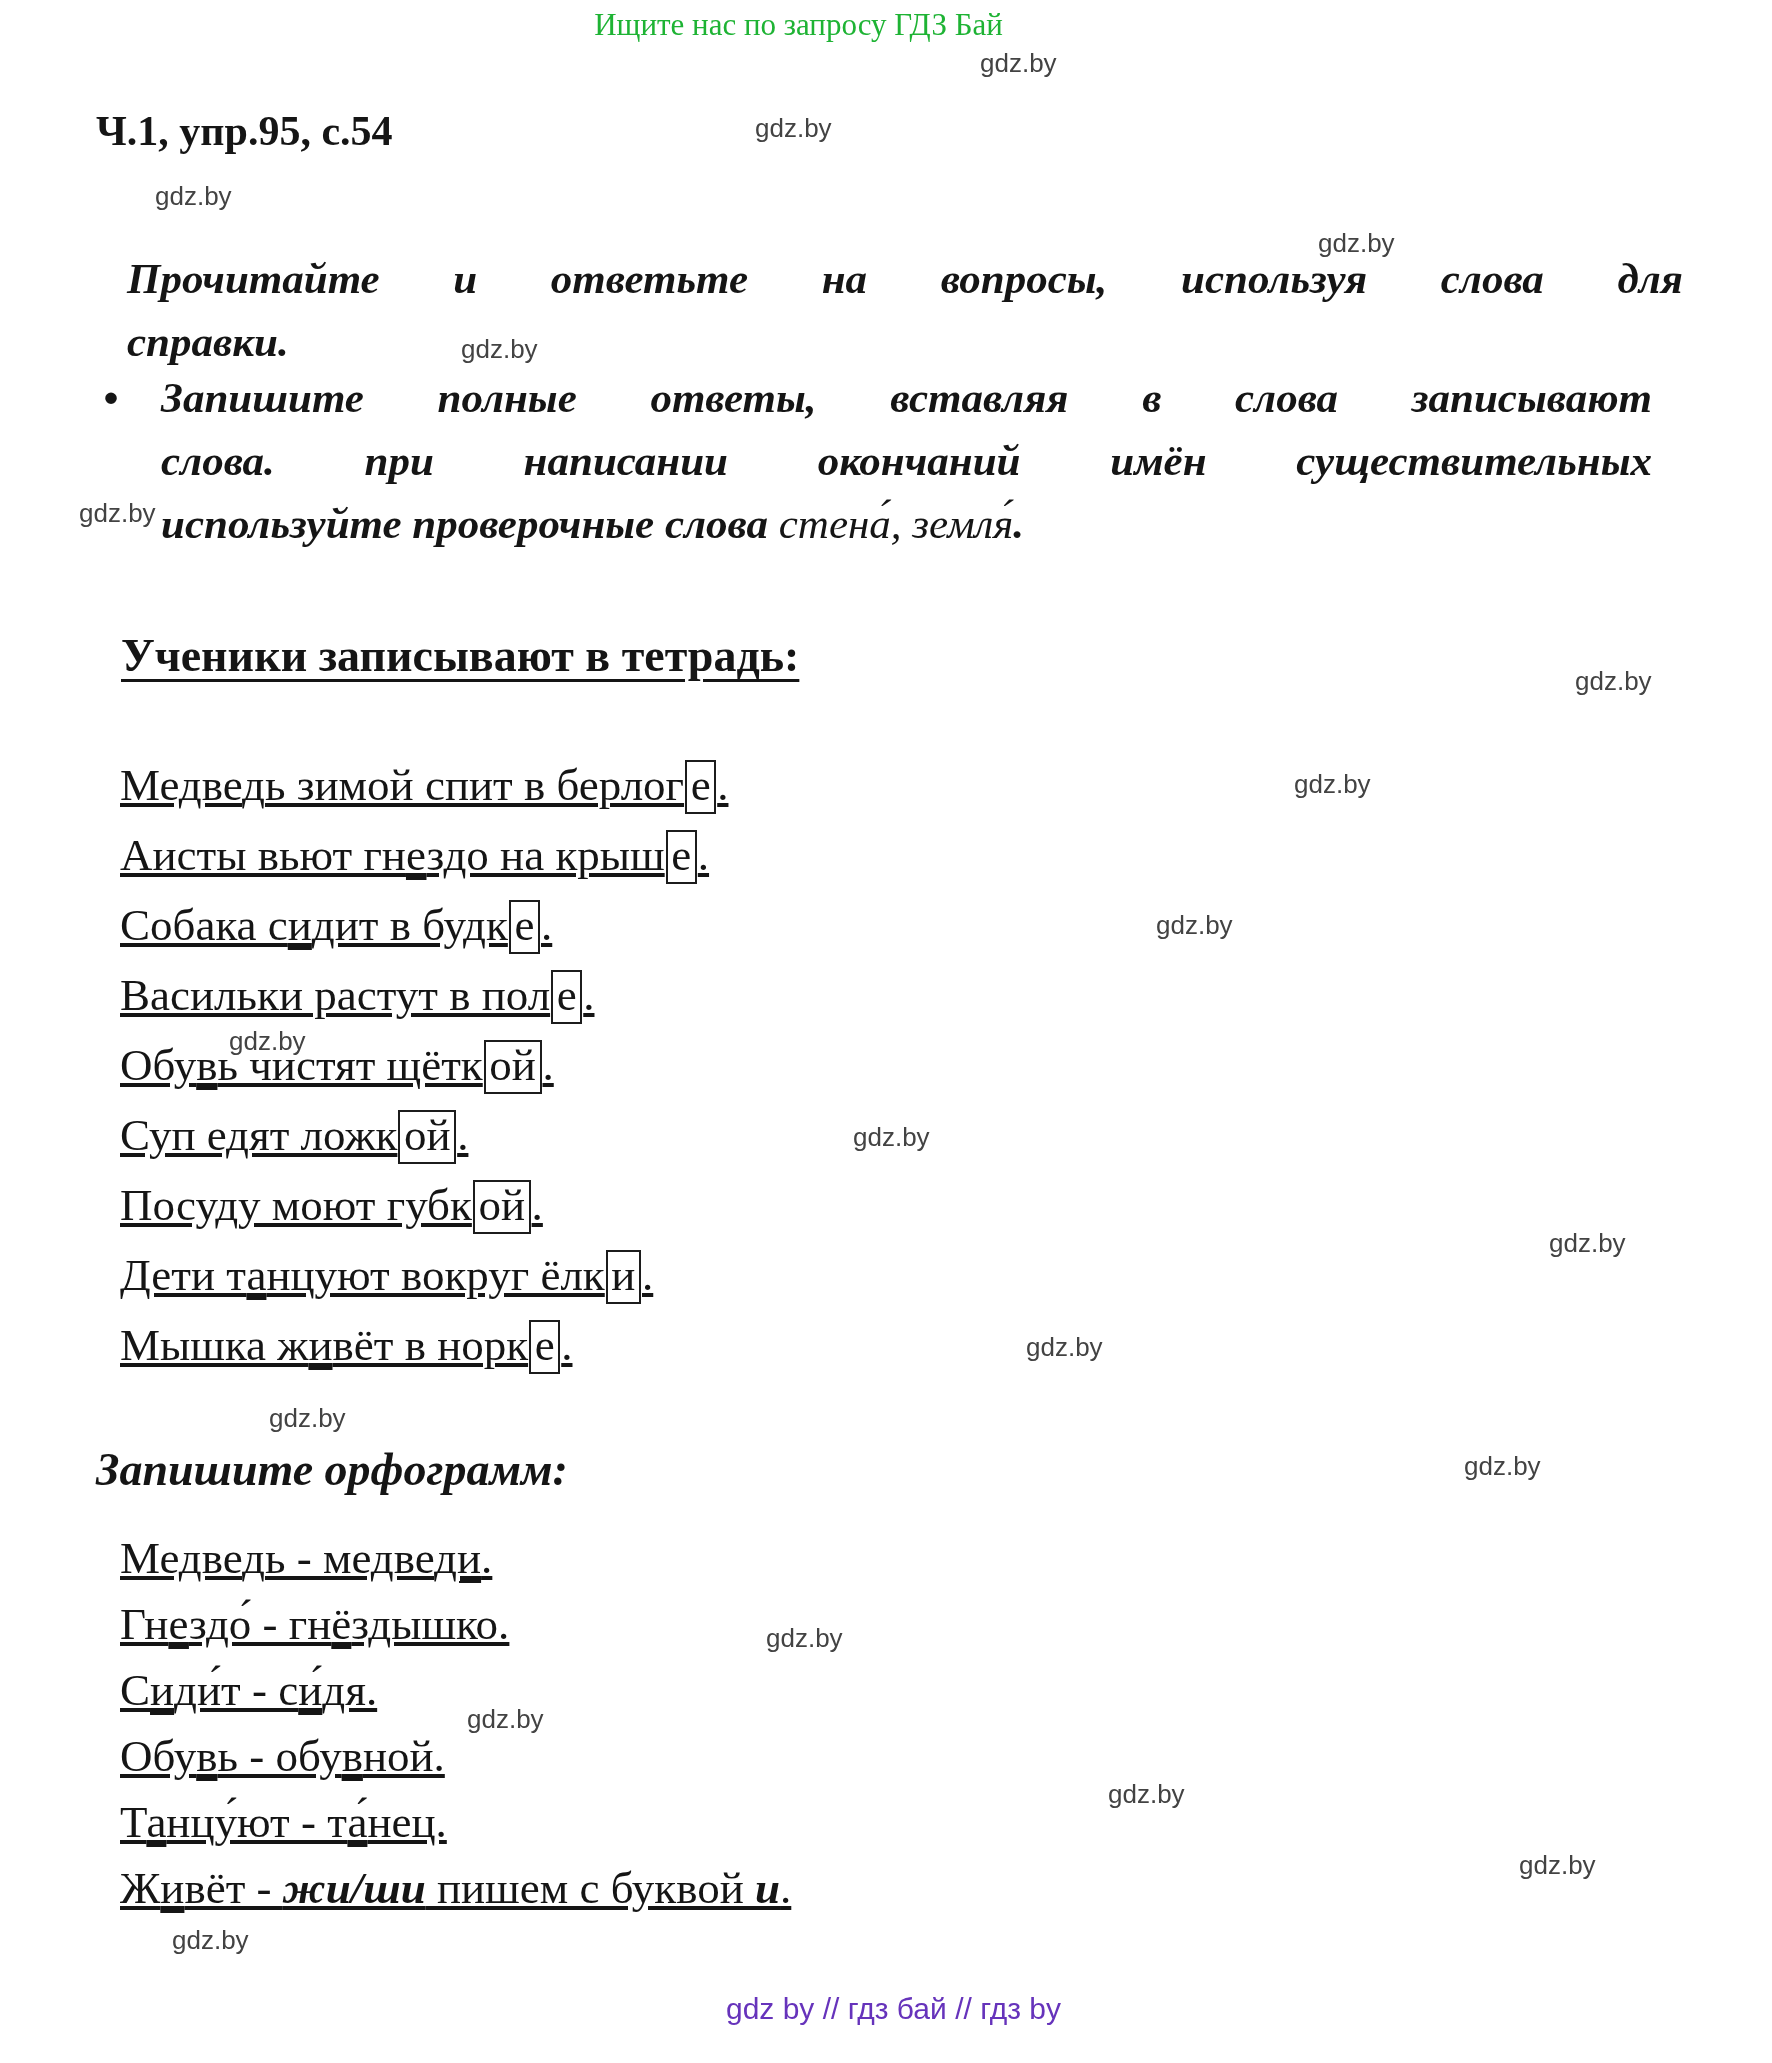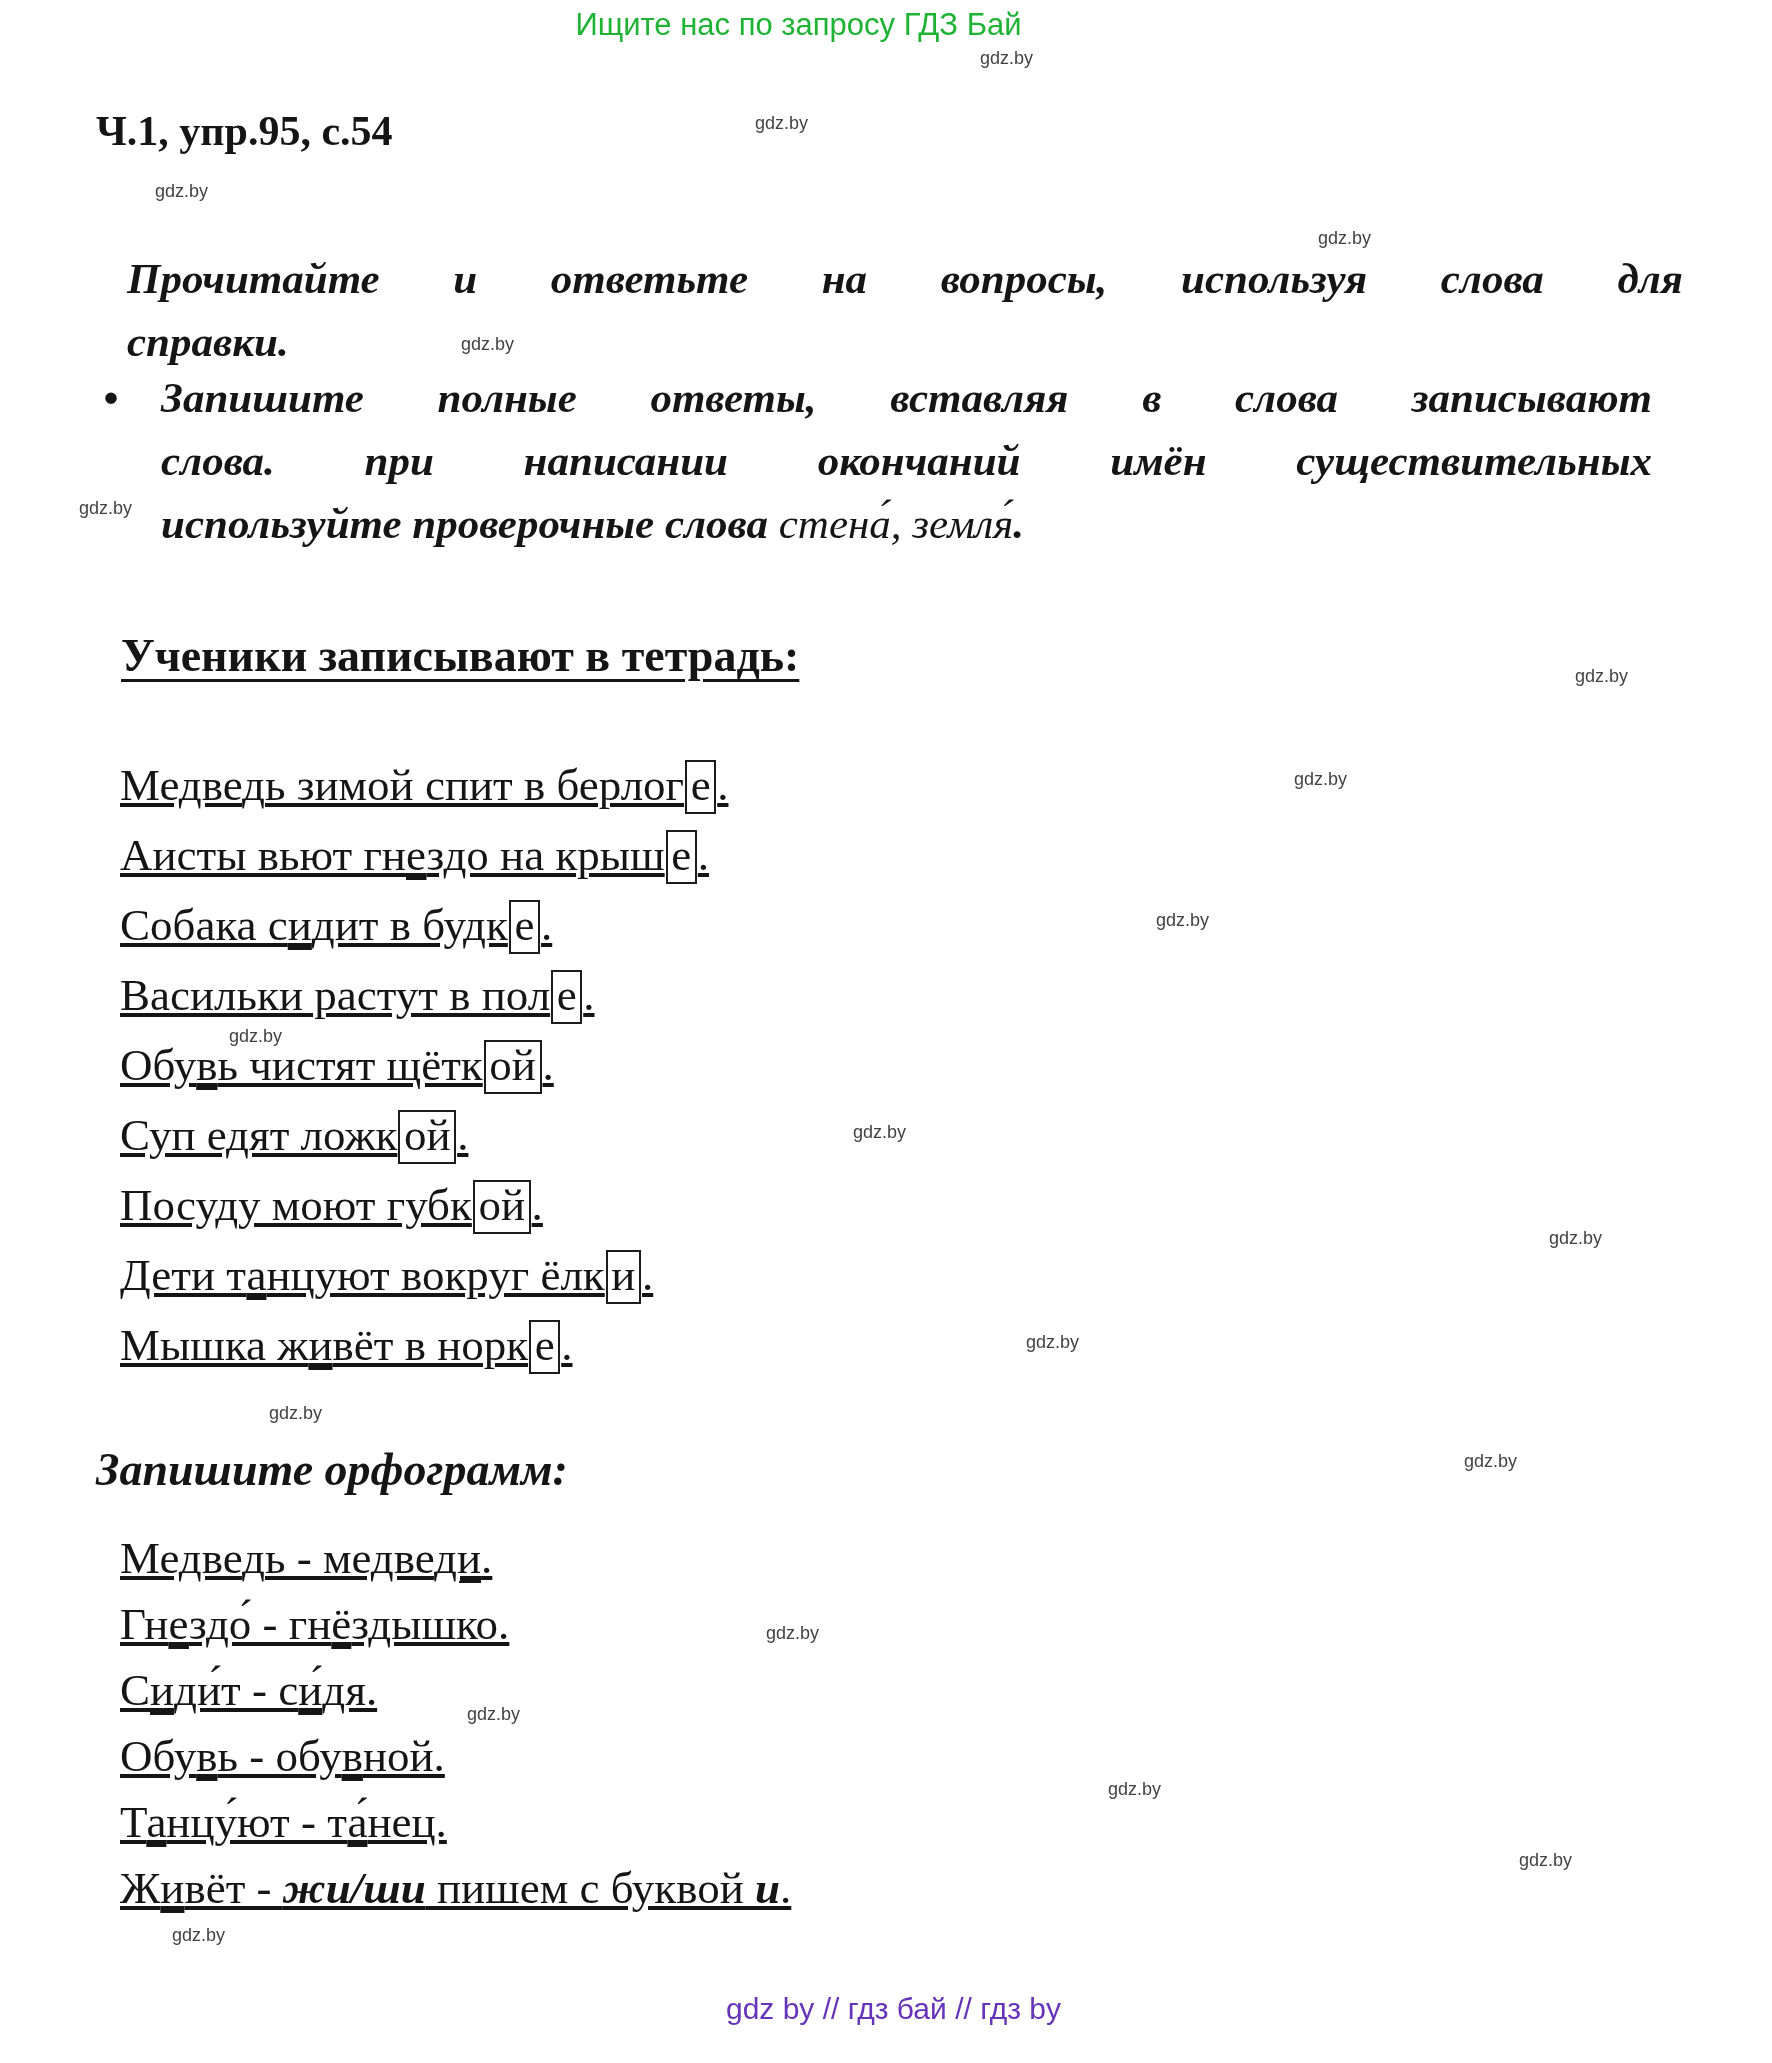--- a/index.html
+++ b/index.html
@@ -3,21 +3,21 @@
 <meta charset="utf-8">
 <style>
   * { margin:0; padding:0; box-sizing:border-box; }
   html,body { background:#ffffff; }
   .page {
     position:relative; width:1773px; height:2064px; background:#ffffff;
     overflow:hidden; font-family:"Liberation Serif", serif; color:#151515;
   }
   .wm {
     position:absolute; font-family:"Liberation Sans", sans-serif;
-    font-size:18px; color:#434343; white-space:nowrap;
+    font-size:26px; color:#434343; white-space:nowrap;
   }
   .banner {
     position:absolute; top:7.4px; left:0; width:1597px; text-align:center;
     font-family:"Liberation Sans", sans-serif; font-size:31px;
   }
   .title {
     position:absolute; left:96px; top:107px;
     font-size:42px; font-weight:bold;
   }
   .instr {
@@ -86,21 +86,21 @@
       <div class="wm" style="left: 1026px; top: 1332px; color: rgb(67, 67, 67);">gdz.by</div>
       <div class="wm" style="left: 269px; top: 1403px; color: rgb(67, 67, 67);">gdz.by</div>
       <div class="wm" style="left: 1464px; top: 1451px; color: rgb(67, 67, 67);">gdz.by</div>
       <div class="wm" style="left: 766px; top: 1623px; color: rgb(67, 67, 67);">gdz.by</div>
       <div class="wm" style="left: 467px; top: 1704px; color: rgb(67, 67, 67);">gdz.by</div>
       <div class="wm" style="left: 1108px; top: 1779px; color: rgb(67, 67, 67);">gdz.by</div>
       <div class="wm" style="left: 1519px; top: 1850px; color: rgb(67, 67, 67);">gdz.by</div>
       <div class="wm" style="left: 172px; top: 1925px; color: rgb(67, 67, 67);">gdz.by</div>
     </div>
 
-  <div class="banner" style="color: rgb(30, 179, 52);">Ищите нас по запросу ГДЗ Бай</div>
+  <div class="banner" style="color: rgb(30, 179, 52); font-family: Liberation Serif, serif;">Ищите нас по запросу ГДЗ Бай</div>
 
   <h1 class="title">Ч.1, упр.95, с.54</h1>
 
   <div class="instr">
     <p class="jl just">Прочитайте и ответьте на вопросы, используя слова для</p>
     <p class="jl">справки.</p>
   </div>
 
   <div class="bullet-block">
     <div class="bullet-row">

